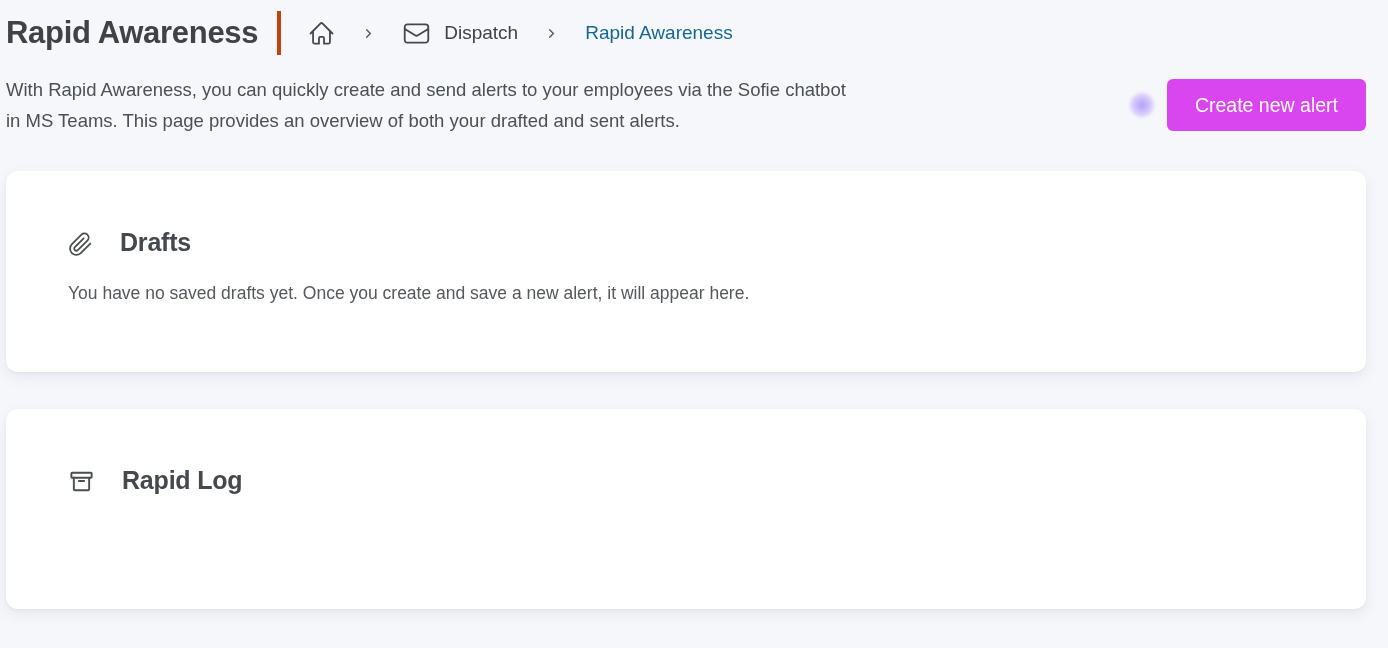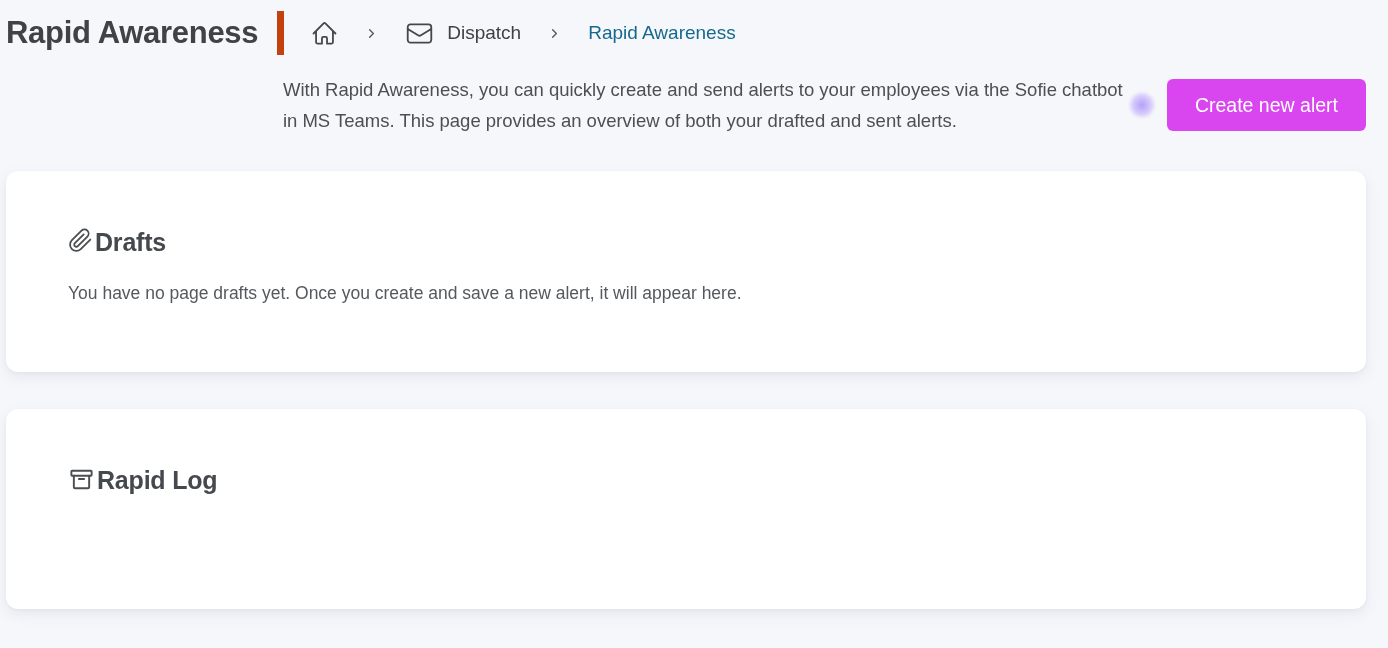--- a/index.html
+++ b/index.html
@@ -14,31 +14,31 @@
     display: flex; align-items: center;
     padding: 8px 16px 0 6px; height: 58px;
   }
   .page-title {
     font-size: 31px; font-weight: 700; color: #3f4347;
     letter-spacing: -0.3px; white-space: nowrap;
   }
   .breadcrumb {
     display: flex; align-items: center;
     margin-left: 19px; padding-left: 27px;
-    border-left: 7px solid #c2410c;
+    border-left: 4px solid #c2410c;
     height: 44px; gap: 26px;
   }
   .crumb { display: flex; align-items: center; gap: 13px; }
   .crumb-label { font-size: 19px; color: #3e4247; }
   .crumb-link { font-size: 19px; color: #16688e; cursor: pointer; }
   .crumb-sep { display: flex; align-items: center; color: #55595e; }
   .bc-icon { display: flex; align-items: center; }
   
   .intro-row {
-    display: flex; align-items: center; justify-content: flex-end;
+    display: flex; align-items: center; justify-content: space-between;
     padding: 0 22px 0 6px; margin-top: 16px;
   }
   .intro-text {
     width: 846px; font-size: 18.5px; line-height: 31px; color: #4b5055;
   }
   .intro-actions { display: flex; align-items: center; gap: 12px; }
   .cursor-dot {
     width: 26px; height: 26px; border-radius: 50%;
     background: radial-gradient(circle, rgba(167,139,250,0.85) 0%, rgba(167,139,250,0.35) 55%, rgba(167,139,250,0) 75%);
     filter: blur(1.5px);
@@ -51,21 +51,21 @@
   }
   
   .card {
     background: #ffffff; border-radius: 12px;
     margin: 0 22px 0 6px;
     box-shadow: 0 5px 14px rgba(90, 100, 130, 0.10), 0 1px 3px rgba(90,100,130,0.06);
     padding: 57px 40px 0 62px;
   }
   .card-drafts { margin-top: 35px; height: 201px; }
   .card-alertlog { margin-top: 37px; height: 200px; }
-  .card-header { display: flex; align-items: flex-start; gap: 2px; }
+  .card-header { display: flex; align-items: flex-end; gap: 27px; }
   .card-title { font-size: 25px; font-weight: 700; color: #45484d; letter-spacing: -0.2px; }
   .card-icon { display: flex; align-items: center; color: #4a4e52; }
   .card-empty {
     margin-top: 24px; font-size: 17.5px; color: #55595e; line-height: 24px;
   }
   svg { display: block; }
 </style>
 </head>
 <body>
 
@@ -118,21 +118,21 @@
 
 <section class="card card-drafts">
   <div class="card-header">
     <span class="card-icon">
       <svg width="25" height="25" viewBox="0 0 24 24" fill="none" stroke="#4a4e52" stroke-width="1.7" stroke-linecap="round" stroke-linejoin="round">
         <path d="M21.44 11.05l-9.19 9.19a6 6 0 0 1-8.49-8.49l9.19-9.19a4 4 0 0 1 5.66 5.66l-9.2 9.19a2 2 0 0 1-2.83-2.83l8.49-8.48"></path>
       </svg>
     </span>
     <h2 class="card-title">Drafts</h2>
   </div>
-  <p class="card-empty">You have no page drafts yet. Once you create and save a new alert, it will appear here.</p>
+  <p class="card-empty">You have no saved drafts yet. Once you create and save a new alert, it will appear here.</p>
 </section>
 
 <section class="card card-alertlog">
   <div class="card-header">
     <span class="card-icon">
       <svg width="27" height="27" viewBox="0 0 24 24" fill="none" stroke="#4a4e52" stroke-width="1.7" stroke-linecap="round" stroke-linejoin="round">
         <rect x="3" y="4.2" width="18" height="4.4" rx="0.6"></rect>
         <path d="M5.2 8.6v10.2a1 1 0 0 0 1 1h11.6a1 1 0 0 0 1-1V8.6"></path>
         <line x1="9.7" y1="11.5" x2="14.3" y2="11.5"></line>
       </svg>

